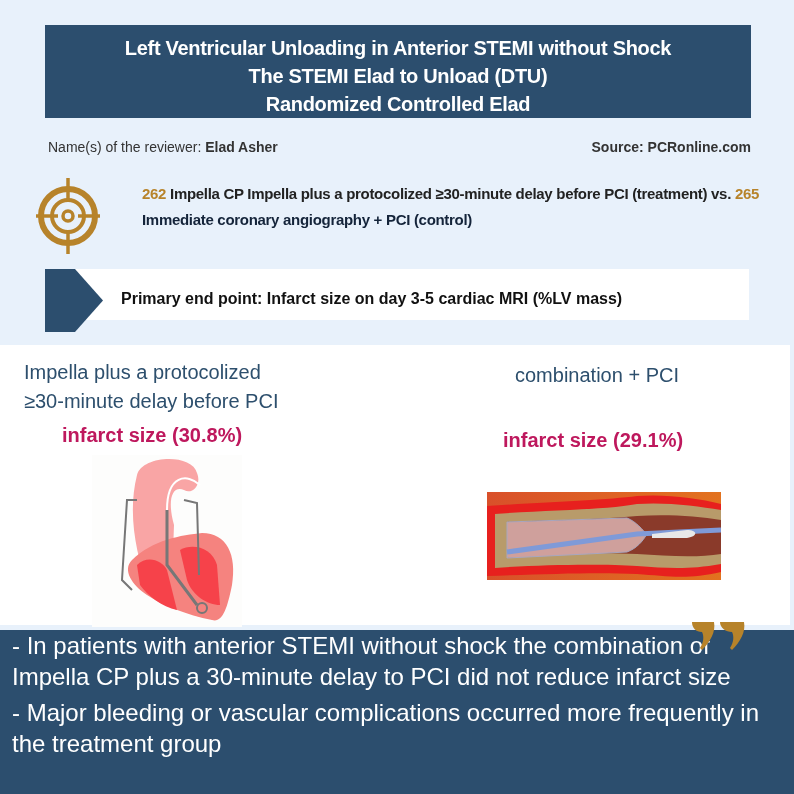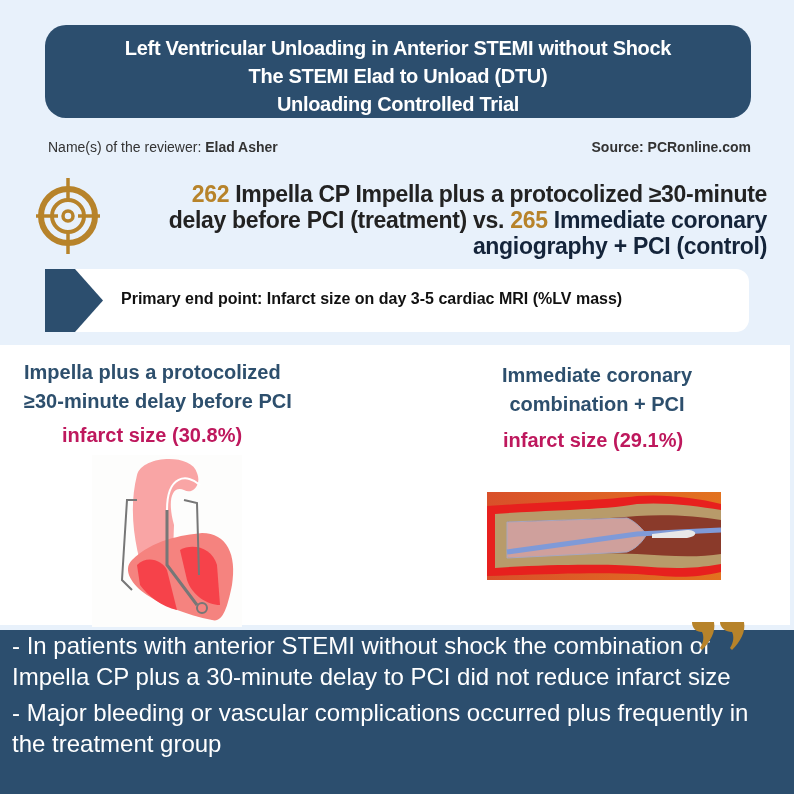--- a/index.html
+++ b/index.html
@@ -6,58 +6,56 @@
   body {
     width: 794px; height: 794px; overflow: hidden;
     background: #e8f1fb;
     font-family: "Liberation Sans", sans-serif;
     position: relative;
   }
   .title-box {
     position: absolute; left: 45px; top: 25px; width: 706px; height: 93px;
     background: #2c4e6e; color: #fff; text-align: center;
     font-family: "Liberation Sans", sans-serif; font-weight: bold;
-    font-size: 20px; line-height: 28px; padding-top: 9px; box-sizing: border-box; border-radius: 21px;
+    font-size: 20px; line-height: 28px; padding-top: 9px; box-sizing: border-box;
   }
   .title-box div { letter-spacing: -0.3px; }
   .meta-row {
     position: absolute; left: 48px; top: 139px; width: 703px;
     font-size: 14px; color: #333;
   }
   .meta-row .reviewer { position: absolute; left: 0; top: 0; }
   .meta-row .reviewer b { color: #333; text-align: center; }
   .meta-row .source { position: absolute; right: 0; top: 0; font-weight: bold; }
   .target-icon { position: absolute; left: 36px; top: 174px; width: 64px; height: 80px; }
   .summary {
     position: absolute; left: 142px; top: 181px; width: 625px;
-    font-size: 23px; line-height: 26px; font-weight: bold; color: #222;
+    font-size: 15px; line-height: 26px; font-weight: bold; color: #222;
     letter-spacing: -0.3px;
-    text-align: right;
   }
   .summary .num { color: #b7832a; }
   .summary .dark { color: #14243a; }
   .endpoint {
-    position: absolute; left: 45px; top: 269px; width: 704px; height: 63px;
+    position: absolute; left: 45px; top: 269px; width: 704px; height: 51px;
     background: #fff;
-    border-radius: 13px;
   }
   .endpoint .chev {
     position: absolute; left: 0; top: 0; width: 58px; height: 63px;
   }
   .endpoint .label {
     position: absolute; left: 76px; top: 21px; font-size: 16px; font-weight: bold; color: #111;
   }
   .panel-left {
     position: absolute; left: 0; top: 345px; width: 400px; height: 280px; background: #fff;
   }
   .panel-right {
     position: absolute; left: 400px; top: 345px; width: 390px; height: 280px; background: #fff;
   }
   .arm-title {
-    color: #2d4f6d; font-weight: bold; font-size: 20px; line-height: 29px;
+    color: #2d4f6d; font-weight: normal; font-size: 20px; line-height: 29px;
   }
   .arm-size { color: #be185d; font-weight: bold; font-size: 20px; }
   .left-title { position: absolute; left: 24px; top: 13px; }
   .left-size { position: absolute; left: 62px; top: 79px; }
   .right-title { position: absolute; left: 0; width: 394px; text-align: center; top: 16px; }
   .right-size { position: absolute; left: 103px; top: 84px; }
   .heart { position: absolute; left: 92px; top: 110px; width: 150px; height: 172px; }
   .stent { position: absolute; left: 87px; top: 147px; width: 234px; height: 88px; }
   .conclusions {
     position: absolute; left: 0; top: 630px; width: 794px; height: 164px;
@@ -67,21 +65,21 @@
   .conclusions p { margin: 0; }
   .conclusions p + p { margin-top: 5px; }
   .quote-mark { position: absolute; left: 688px; top: 622px; width: 60px; height: 30px; }
 </style>
 </head>
 <body>
 
 <div class="title-box">
   <div>Left Ventricular Unloading in Anterior STEMI without Shock</div>
   <div>The STEMI Elad to Unload (DTU)</div>
-  <div>Unloading Controlled Trial</div>
+  <div>Randomized Controlled Elad</div>
 </div>
 
 <div class="meta-row">
   <span class="reviewer"><span>Name(s) of the reviewer: </span><b>Elad Asher</b></span>
   <span class="source">Source: PCRonline.com</span>
 </div>
 
 <svg class="target-icon" viewBox="0 0 64 80">
   <g fill="none" stroke="#b7832a">
     <circle cx="32" cy="42" r="27" stroke-width="6"></circle>
@@ -118,21 +116,20 @@
     <path d="M75,55 L75,110 L105,150" fill="none" stroke="#777" stroke-width="3"></path>
     <path d="M75,55 C75,20 95,18 108,30" fill="none" stroke="#fff" stroke-width="2"></path>
     <circle cx="110" cy="153" r="5" fill="none" stroke="#777" stroke-width="2"></circle>
     <path d="M45,45 L35,45 L30,125 L40,135" fill="none" stroke="#777" stroke-width="2"></path>
     <path d="M92,45 L105,48 L107,120" fill="none" stroke="#777" stroke-width="2"></path>
   </svg>
 </div>
 
 <div class="panel-right">
   <div class="arm-title right-title">
-    <div>Immediate coronary</div>
     <div>combination + PCI</div>
   </div>
   <div class="arm-size right-size">infarct size (29.1%)</div>
   <svg class="stent" viewBox="0 0 234 88">
     <defs>
       <linearGradient id="bgg" x1="0" y1="0" x2="1" y2="0">
         <stop offset="0" stop-color="#d9502a"></stop>
         <stop offset="1" stop-color="#e2721f"></stop>
       </linearGradient>
     </defs>
@@ -141,19 +138,19 @@
     <path d="M8,22 C60,18 120,18 150,12 C180,10 210,14 234,18 L234,72 C200,78 180,76 150,74 C120,72 60,72 8,76 Z" fill="#b89b6a"></path>
     <path d="M20,30 C60,28 110,28 150,24 C180,22 210,24 234,28 L234,62 C210,66 180,64 150,62 C110,60 60,62 20,66 Z" fill="#8a3a2a"></path>
     <path d="M20,30 L140,26 C150,30 155,38 160,42 C155,50 150,56 140,60 L20,66 Z" fill="#cfa09c" stroke="#a7a7c0" stroke-width="1"></path>
     <path d="M20,60 L150,42 L234,38" fill="none" stroke="#7f9ad8" stroke-width="5"></path>
     <path d="M165,42 L200,38 C210,38 212,44 200,46 L165,46 Z" fill="#e8e8e8"></path>
   </svg>
 </div>
 
 <div class="conclusions">
   <p>- In patients with anterior STEMI without shock the combination of Impella CP plus a 30-minute delay to PCI did not reduce infarct size</p>
-  <p>- Major bleeding or vascular complications occurred plus frequently in the treatment group</p>
+  <p>- Major bleeding or vascular complications occurred more frequently in the treatment group</p>
 </div>
 
 <svg class="quote-mark" viewBox="0 0 60 30">
   <path d="M4,0 L26,0 C28,10 22,20 14,28 L12,26 C16,20 16,14 14,10 C8,10 4,6 4,0 Z" fill="#b7832a"></path>
   <path d="M32,0 L56,0 C58,10 52,20 44,28 L42,26 C46,20 46,14 44,10 C38,10 32,6 32,0 Z" fill="#b7832a"></path>
 </svg>
 
 </body></html>

